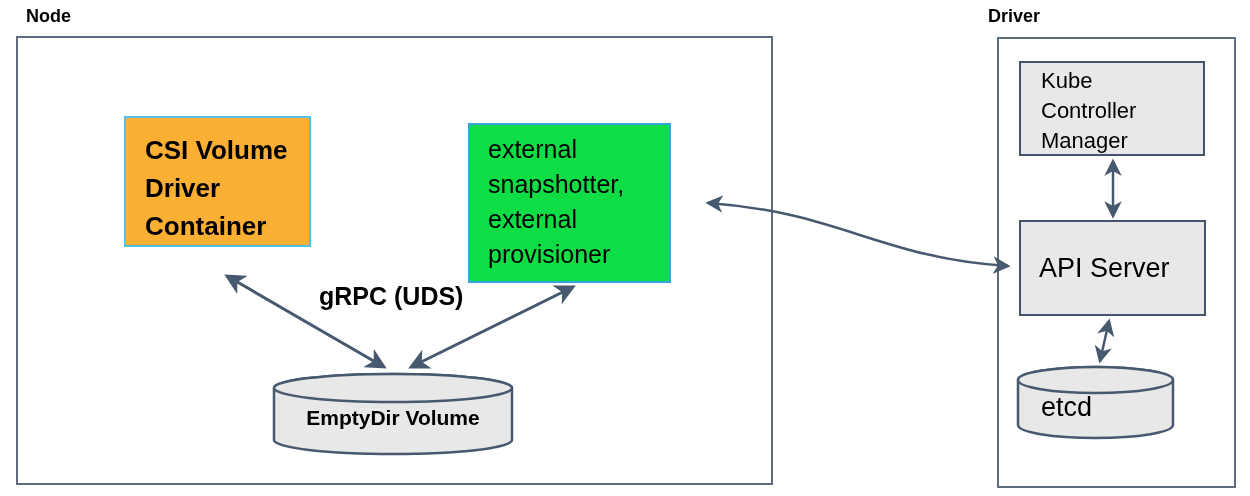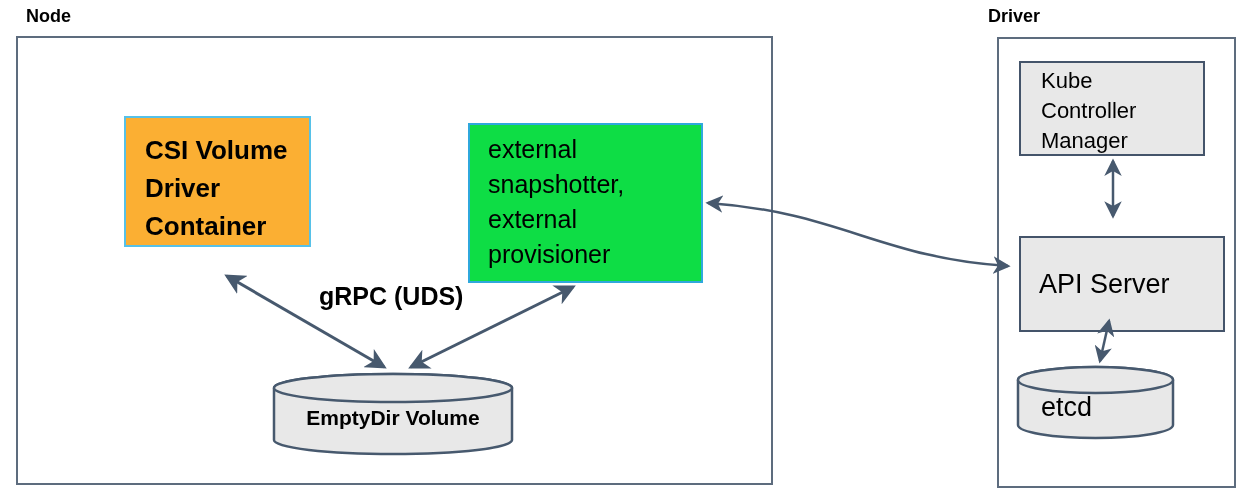--- a/index.html
+++ b/index.html
@@ -45,37 +45,37 @@
   </svg>
 
   <div class="layer">
     <div class="abs group-title" style="left:26px;top:6px;">Node</div>
     <div class="abs outer-box" style="left:16px;top:36px;width:757px;height:449px;"></div>
 
     <div class="abs csi-box" style="left:124px;top:116px;width:187px;height:131px;">CSI Volume
 Driver
 Container</div>
 
-    <div class="abs ext-box" style="left:468px;top:123px;width:235px;height:160px;">external
+    <div class="abs ext-box" style="left:468px;top:123px;width:203px;height:160px;">external
 snapshotter,
 external
 provisioner</div>
 
     <div class="abs grpc" style="left:319px;top:282px;">gRPC (UDS)</div>
 
     <div class="abs cyl-label" style="left:274px;top:406px;width:238px;">EmptyDir Volume</div>
 
     <div class="abs group-title" style="left:988px;top:6px;">Driver</div>
     <div class="abs outer-box" style="left:997px;top:37px;width:239px;height:451px;"></div>
 
     <div class="abs gray-box kcm-box" style="left:1019px;top:61px;width:186px;height:95px;">Kube
 Controller
 Manager</div>
 
-    <div class="abs gray-box api-box" style="left:1019px;top:236px;width:206px;height:96px;">API Server</div>
+    <div class="abs gray-box api-box" style="left:1019px;top:220px;width:187px;height:96px;">API Server</div>
 
     <div class="abs etcd-label" style="left:1041px;top:392px;">etcd</div>
   </div>
 
   <svg class="layer" width="1250" height="496" viewBox="0 0 1250 496">
     <defs>
       <marker id="ah" viewBox="0 0 10 10" refX="8.5" refY="5" markerWidth="7" markerHeight="7" orient="auto-start-reverse">
         <path d="M0,0 L10,5 L0,10 L2.8,5 Z"></path>
       </marker>
     </defs>

